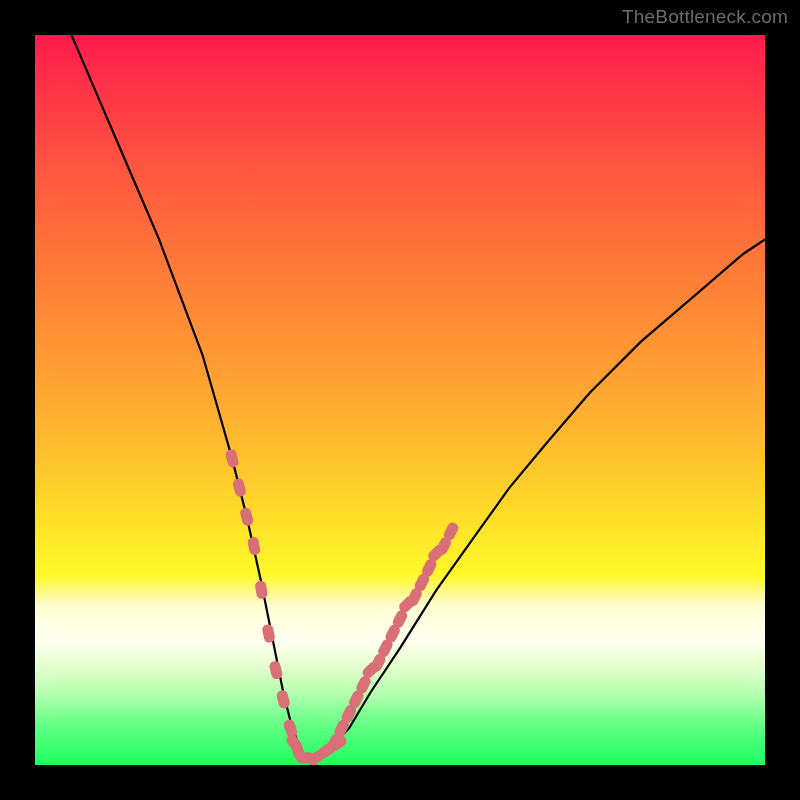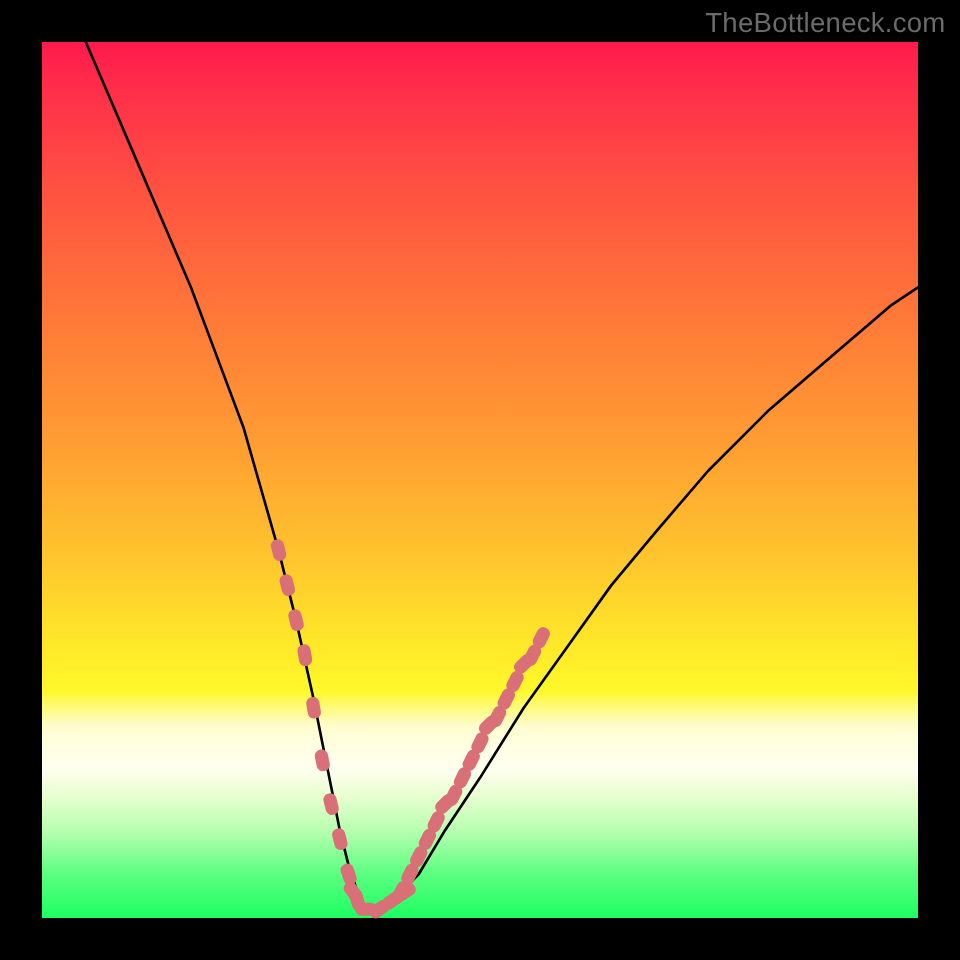--- a/index.html
+++ b/index.html
@@ -41,21 +41,21 @@
       #b8ffb0 90%,
       #5cff80 95%,
       #1dff62 100%
     );
   }
   .watermark {
     position: absolute;
     top: 6px;
     right: 12px;
     color: #6b6b6b;
-    font-size: 23px;
+    font-size: 19px;
     font-weight: 500;
     letter-spacing: 0.2px;
     user-select: none;
   }
   svg.curve {
     position: absolute;
     left: 0;
     top: 0;
     width: 730px;
     height: 730px;

